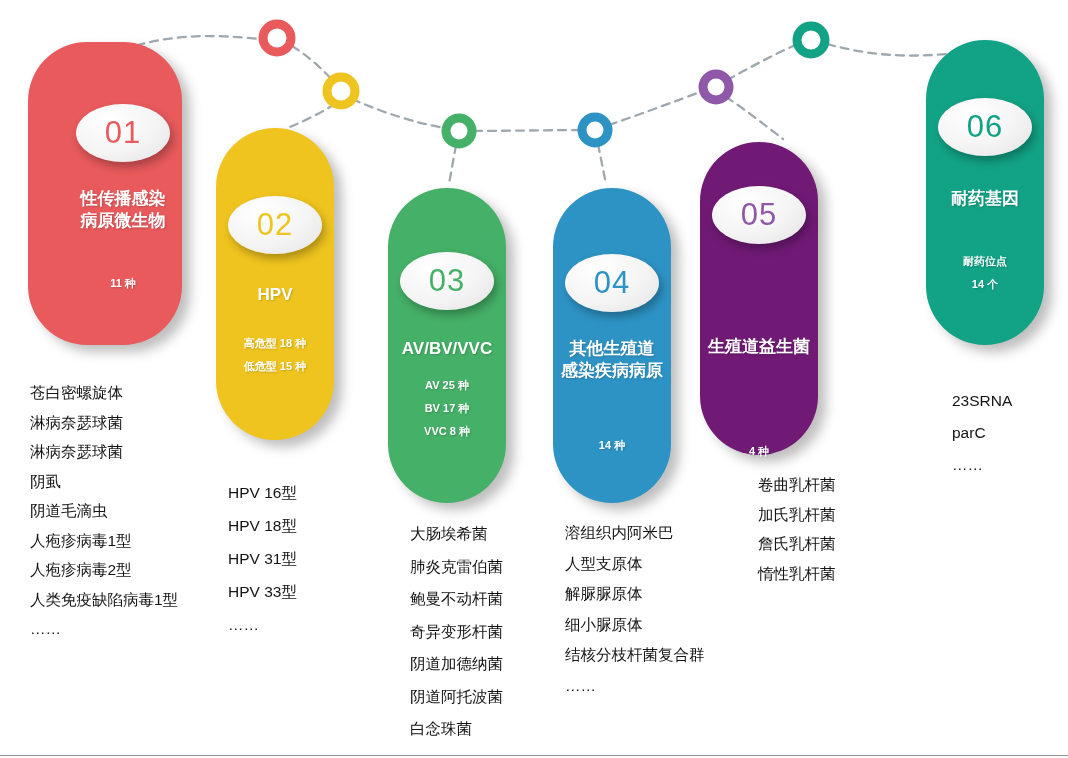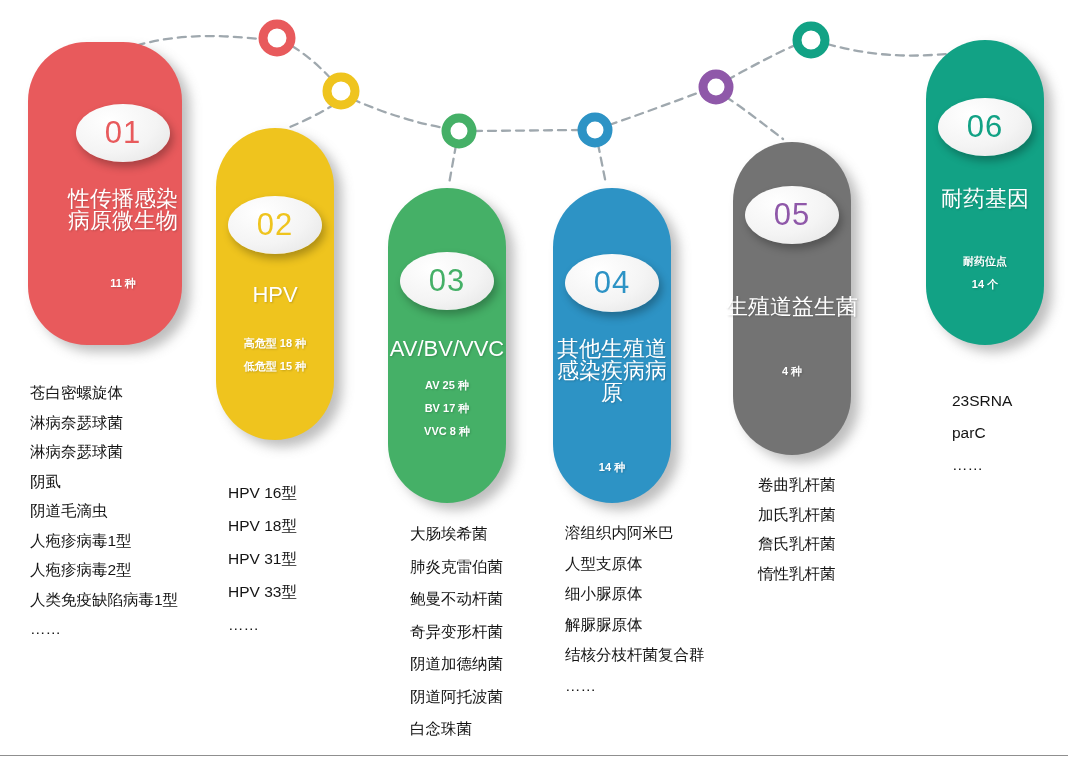--- a/index.html
+++ b/index.html
@@ -15,21 +15,21 @@
     color:#fff;text-align:center;
   }
   .badge{
     width:94px;height:58px;border-radius:50%;
     background:radial-gradient(ellipse at 35% 28%,#ffffff 0%,#f4f4f4 55%,#e2e2e2 100%);
     box-shadow:3px 5px 8px rgba(0,0,0,0.28);
     display:flex;align-items:center;justify-content:center;flex:0 0 auto;
   }
   .badge-num{font-size:31px;font-weight:500;letter-spacing:1px;}
   .pill-title{
-    font-size:22px;font-weight:normal;line-height:22px;white-space:pre-line;
+    font-size:17px;font-weight:bold;line-height:22px;white-space:pre-line;
     text-shadow:1px 1px 2px rgba(0,0,0,0.18);
   }
   .pill-detail{
     font-size:11px;font-weight:bold;line-height:23px;white-space:pre-line;
     text-shadow:1px 1px 2px rgba(0,0,0,0.18);
   }
   .list{position:absolute;color:#141414;font-size:15.5px;white-space:nowrap;}
   .list .list-item{height:var(--lh,30px);line-height:var(--lh,30px);}
   .bottom-border{position:absolute;left:0;right:0;bottom:2px;height:1px;background:#8f8f8f;}
 </style>
@@ -118,27 +118,27 @@
     <div class="badge" style="margin-top:66px">
       <span class="badge-num" style="color: rgb(45, 147, 197); text-align: right;">04</span>
     </div>
     <div class="pill-title" style="margin-top:26px">其他生殖道
 感染疾病病原</div>
     <div class="pill-detail" style="margin-top:52px">14 种</div>
   </div>
   <div class="list" style="left:565px;top:518px;--lh:30.5px">
       <div class="list-item">溶组织内阿米巴</div>
       <div class="list-item">人型支原体</div>
+      <div class="list-item">解脲脲原体</div>
       <div class="list-item">细小脲原体</div>
-      <div class="list-item">解脲脲原体</div>
       <div class="list-item">结核分枝杆菌复合群</div>
       <div class="list-item">……</div>
     </div>
 
-  <div class="pill" style="left: 733px; top: 142px; height: 313px; background: #737373;">
+  <div class="pill" style="left: 700px; top: 142px; height: 313px; background: #701a75; gap: 40px;">
     <div class="badge" style="margin-top:44px">
       <span class="badge-num" style="color: rgb(143, 88, 169);">05</span>
     </div>
     <div class="pill-title" style="margin-top:52px;white-space:nowrap">生殖道益生菌</div>
     <div class="pill-detail" style="margin-top:42px">4 种</div>
   </div>
   <div class="list" style="left:758px;top:470px;--lh:29.5px">
       <div class="list-item">卷曲乳杆菌</div>
       <div class="list-item">加氏乳杆菌</div>
       <div class="list-item">詹氏乳杆菌</div>

